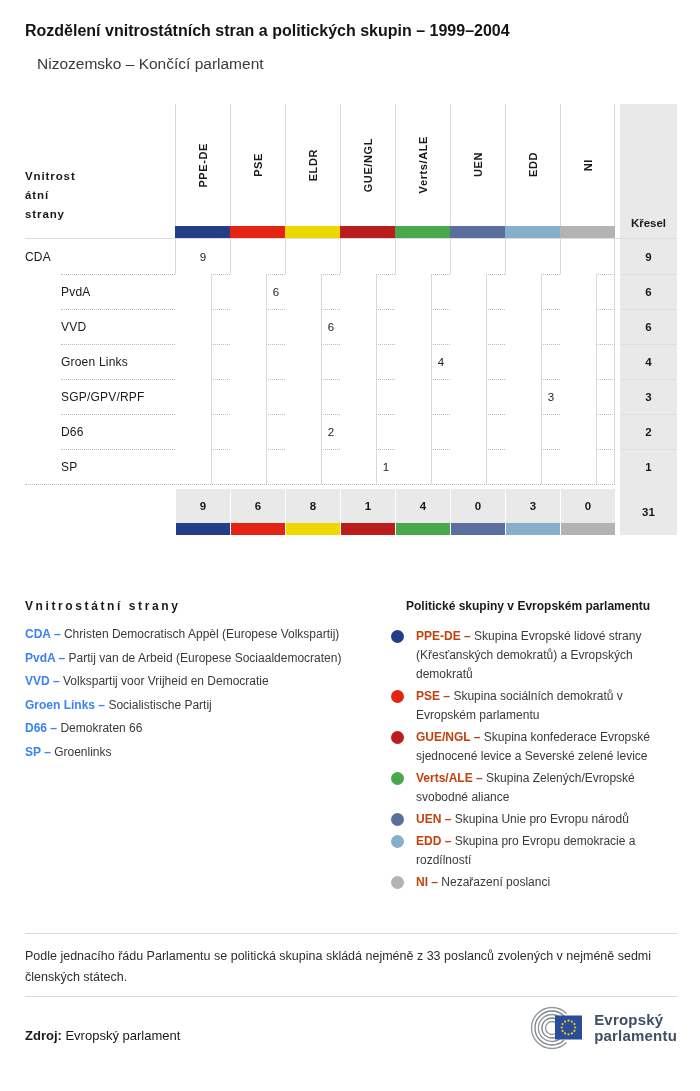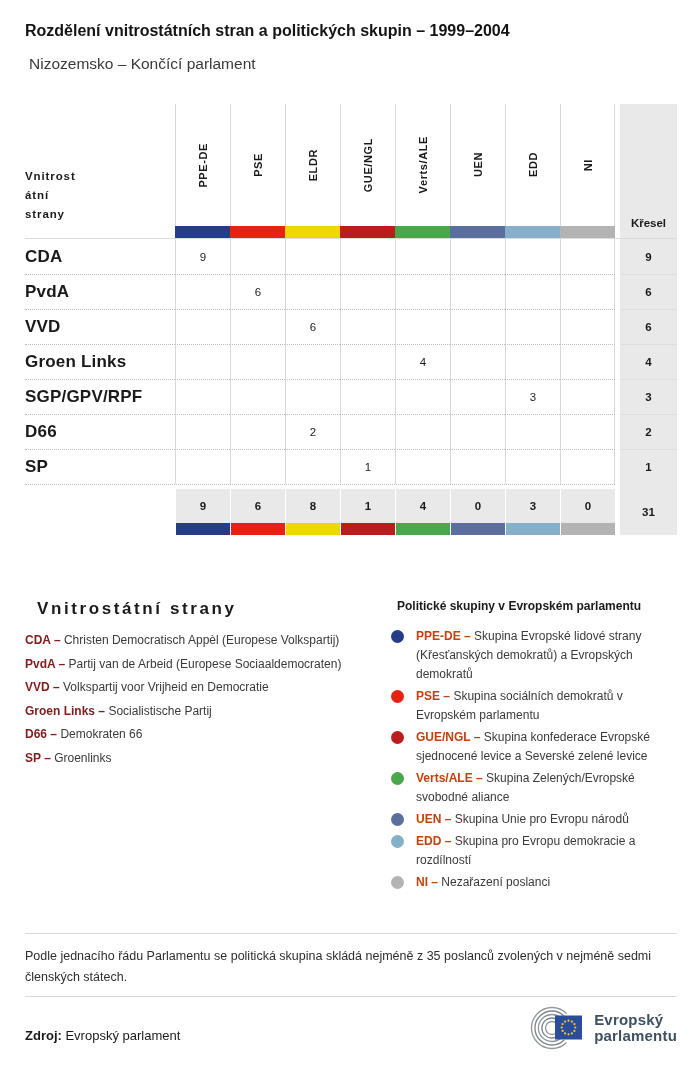--- a/index.html
+++ b/index.html
@@ -5,68 +5,68 @@
   * { box-sizing: border-box; }
   html, body { margin:0; padding:0; }
   body {
     width:700px; height:1091px; overflow:hidden; background:#ffffff;
     font-family:"Liberation Sans", sans-serif; color:#1a1a1a;
   }
   .wrap { padding:0 23px 12px 25px; }
 
   
   .title { font-size:16px; font-weight:700; line-height:22px; margin:20px 0 0; color:#141414; }
-  .subtitle { font-size:15.5px; font-weight:400; line-height:21px; margin:11px 4px 0; color:#3a3a3a; }
+  .subtitle { font-size:15.5px; font-weight:400; line-height:21px; margin:11px 12px 0; color:#3a3a3a; }
 
   
   .table { margin-top:30px; width:652px;
     --tcols: 150px 55px 55px 55px 55px 55px 55px 55px 55px 5px 57px; }
   .t-head { display:grid; grid-template-columns:var(--tcols); grid-template-rows:122px 12px;
             border-bottom:1px solid #dcdcdc; }
   .th-label { grid-column:1; grid-row:1/3; display:flex; flex-direction:column; justify-content:flex-end;
               padding-bottom:14px; font-weight:700; font-size:11.5px; letter-spacing:0.9px; line-height:19px; }
   .th-group { grid-row:1; border-left:1px solid #d9d9d9; display:flex; align-items:center; justify-content:center; }
   .th-group.g8 { border-right:1px solid #d9d9d9; }
   .vlabel { writing-mode:vertical-rl; transform:rotate(180deg); font-weight:700; font-size:11px;
             letter-spacing:0.6px; white-space:nowrap; }
   .th-bar { grid-row:2; }
   .gc1{grid-column:2} .gc2{grid-column:3} .gc3{grid-column:4} .gc4{grid-column:5}
   .gc5{grid-column:6} .gc6{grid-column:7} .gc7{grid-column:8} .gc8{grid-column:9}
   .th-kresel { grid-column:11; grid-row:1/3; background:#e9e9e9; display:flex; align-items:flex-end;
                justify-content:center; padding-bottom:9px; font-weight:700; font-size:11.5px; }
 
   .t-row { display:grid; grid-template-columns:var(--tcols); height:35px; }
-  .t-row .pl { grid-column:1; display:flex; align-items:center; font-weight:700; font-size:17px; letter-spacing:0.2px; }
+  .t-row .pl { grid-column:1; display:flex; align-items:center; font-weight:400; font-size:12px; letter-spacing:0.2px; }
   .t-row .v { display:flex; align-items:center; justify-content:center; font-size:11.5px; color:#222;
               border-left:1px solid #d9d9d9; }
   .t-row .v.g8 { border-right:1px solid #d9d9d9; }
   .t-row .ks { grid-column:11; background:#e9e9e9; display:flex; align-items:center; justify-content:center;
                font-weight:700; font-size:11.5px; }
-  .t-row + .t-row .pl, .t-row + .t-row .v { border-top:1px dotted #bdbdbd; }
+  .t-row + .t-row .pl, .t-row + .t-row .v { border-top:1px dotted #bdbdbd;margin-left:36px; }
   .t-row + .t-row .ks { border-top:1px solid #dedede; }
 
   .t-spacer { display:grid; grid-template-columns:var(--tcols); height:5px; }
   .t-spacer .line { grid-column:1/10; border-top:1px dotted #bdbdbd; }
   .t-spacer .ksc { grid-column:11; background:#e9e9e9; }
 
   .t-totals { display:grid; grid-template-columns:var(--tcols); height:46px; }
   .t-totals .tv { display:flex; flex-direction:column; background:#e9e9e9; border-left:1px solid #ffffff; }
   .t-totals .tv .num { flex:1; display:flex; align-items:center; justify-content:center; font-weight:700; font-size:11.5px; }
   .t-totals .tbar { height:12px; }
   .t-totals .kt { grid-column:11; background:#e9e9e9; display:flex; align-items:center; justify-content:center;
                   font-weight:700; font-size:11.5px; }
 
   
   .legends { display:flex; margin-top:64px; }
   .leg-left { width:348px; flex:none; }
-  .leg-left h3 { font-size:17px; font-weight:700; letter-spacing:2.6px; margin:0 12px 13px; }
+  .leg-left h3 { font-size:12px; font-weight:700; letter-spacing:2.6px; margin:0 0 13px; }
   .leg-left p { margin:0 0 6px; font-size:12px; line-height:17.5px; color:#3a3a3a; }
-  .leg-left b { color:#7f1d1d; }
+  .leg-left b { color:#3b82f6; }
   .leg-right { flex:1; padding-left:17px; }
-  .leg-right h3 { font-size:12px; font-weight:700; margin:0 7px 14px; }
+  .leg-right h3 { font-size:12px; font-weight:700; margin:0 16px 14px; }
   .leg-item { display:flex; margin-bottom:3px; font-size:12px; line-height:19px; color:#3a3a3a; }
   .leg-item .txt { padding-right:20px; }
   .leg-item b { color:#c2410c; }
   .dot { width:13px; height:13px; border-radius:50%; margin:3px 12px 0 1px; flex:none; }
 
   
   .rule { border:none; border-top:1px solid #d9d9d9; margin:38px 0 0; }
   .rule.r2 { margin-top:9px; }
   .note { font-size:12.5px; line-height:20.5px; margin:12px 0 0; color:#2e2e2e; }
   .footer { display:flex; justify-content:space-between; align-items:flex-end; margin-top:8px; }
@@ -301,21 +301,21 @@
           <span class="txt"><b>EDD –</b> <span>Skupina pro Evropu demokracie a rozdílností</span></span>
         </div>
       <div class="leg-item">
           <span class="dot" style="background-color: rgb(179, 179, 179);"></span>
           <span class="txt"><b>NI –</b> <span>Nezařazení poslanci</span></span>
         </div>
     </div>
   </div>
 
   <hr class="rule">
-  <p class="note">Podle jednacího řádu Parlamentu se politická skupina skládá nejméně z 35 poslanců zvolených v nejméně sedmi členských státech.</p>
+  <p class="note">Podle jednacího řádu Parlamentu se politická skupina skládá nejméně z 33 poslanců zvolených v nejméně sedmi členských státech.</p>
   <hr class="rule r2">
 
   <div class="footer">
     <div class="source"><b>Zdroj:</b> <span>Evropský parlament</span></div>
     <div class="logo">
       <svg width="64" height="46" viewBox="0 0 62 46">
         <g fill="none" stroke="#8f969c" stroke-width="1.3">
           <path d="M 44.5 8.5 A 20.5 20.5 0 1 0 44.5 37.5"></path>
           <path d="M 42 11 A 17 17 0 1 0 42 35" stroke="#7d848a"></path>
           <path d="M 39.5 13.5 A 13.5 13.5 0 1 0 39.5 32.5"></path>

